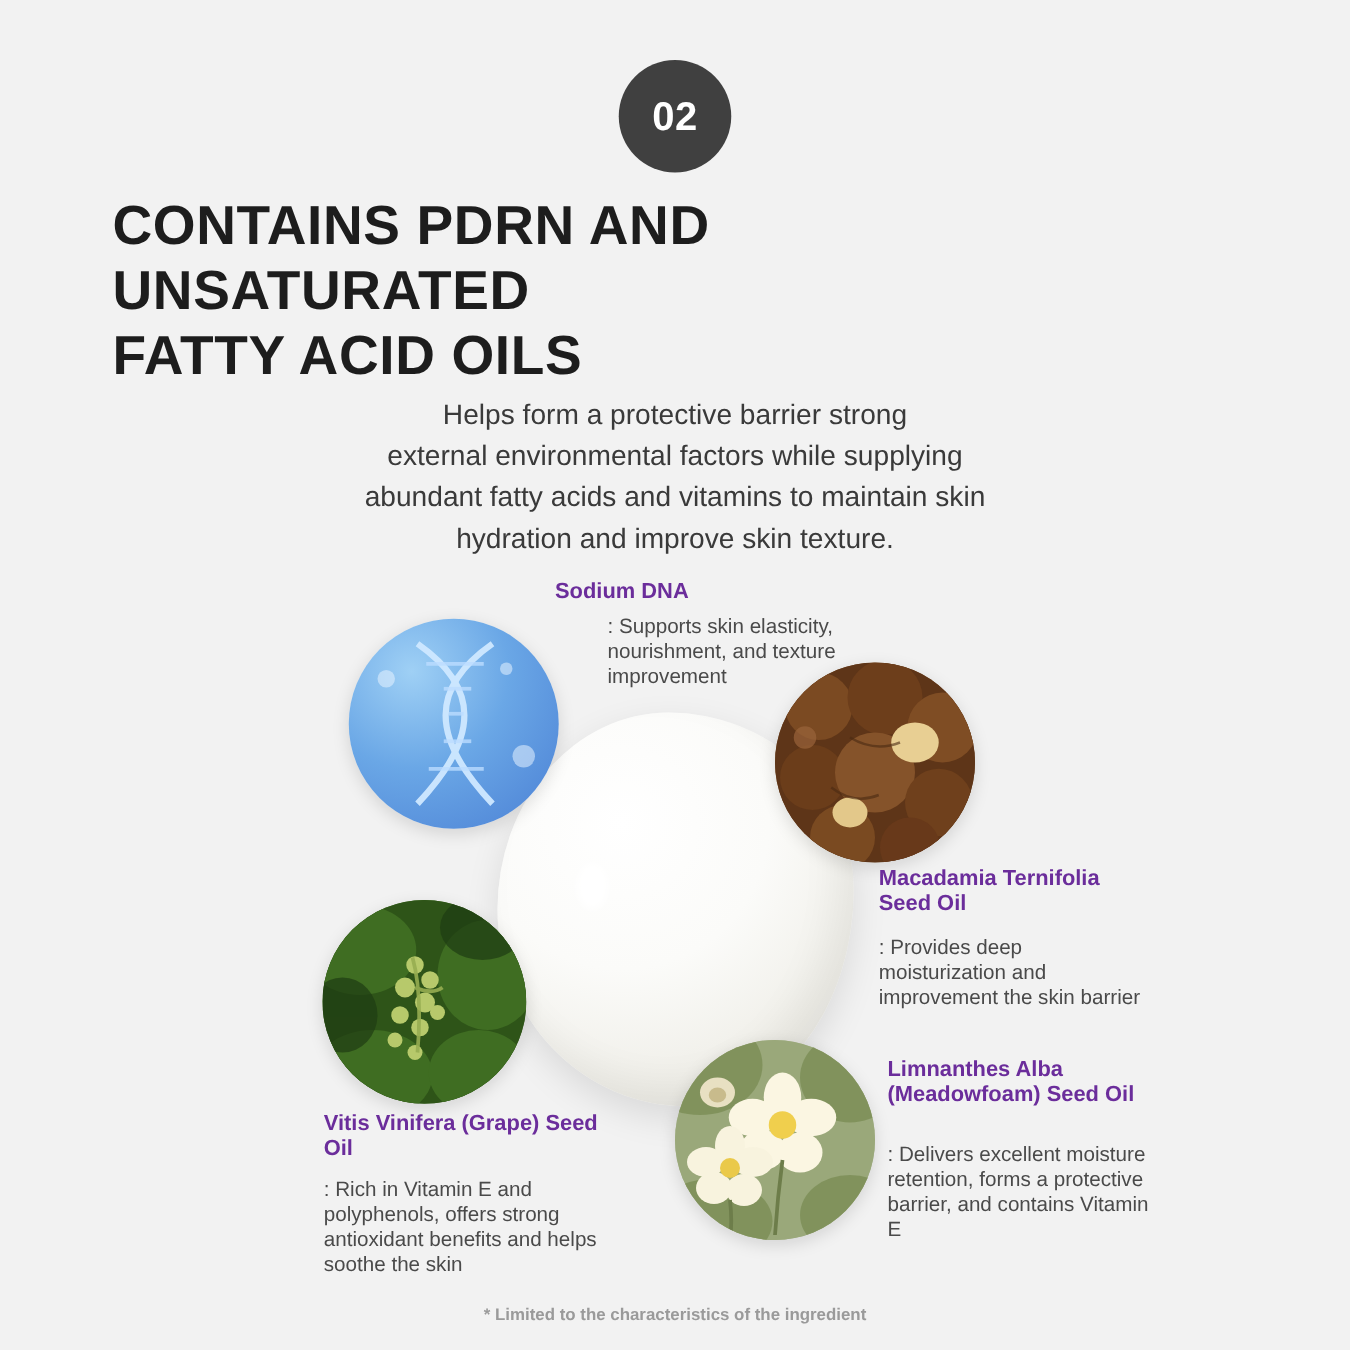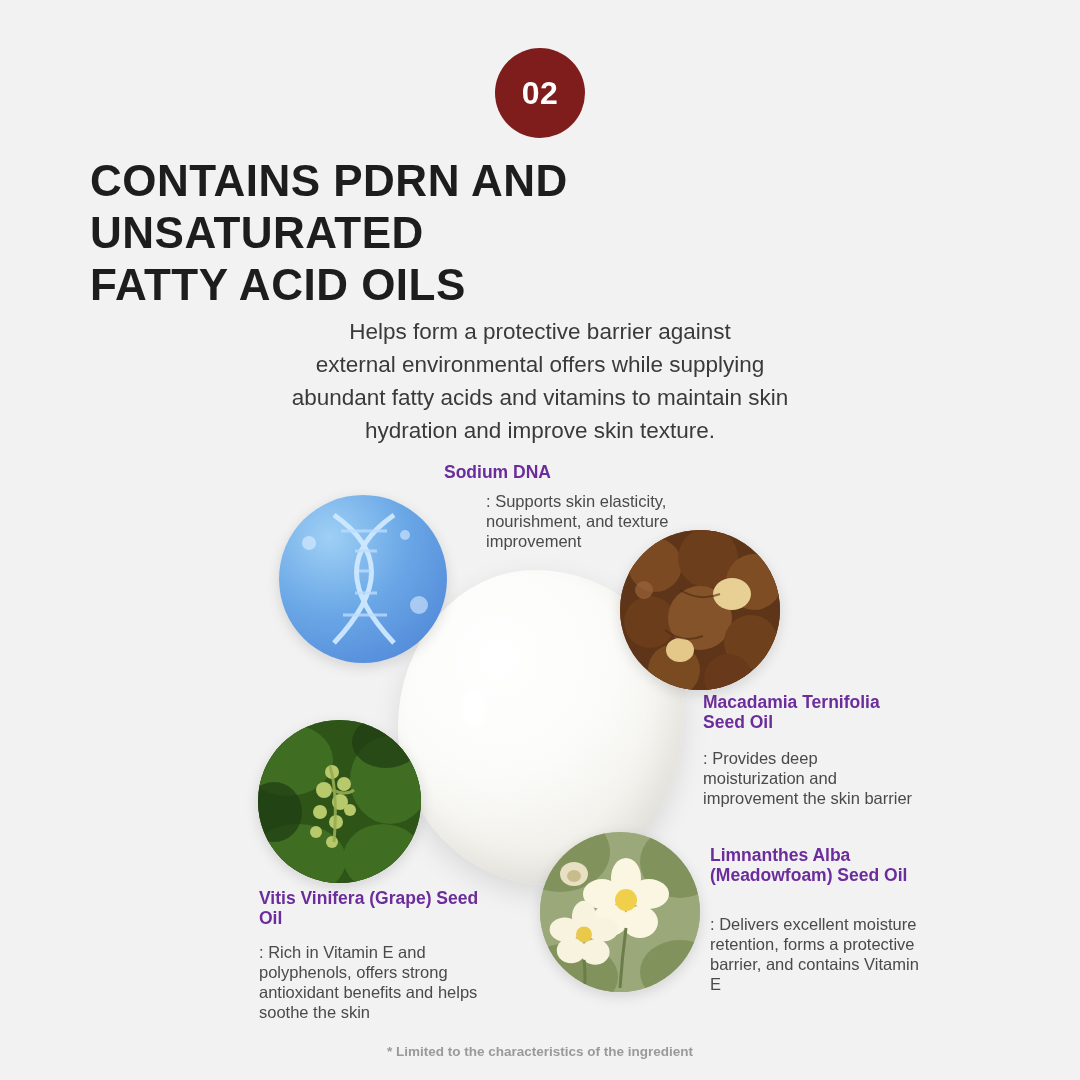--- a/index.html
+++ b/index.html
@@ -23,21 +23,21 @@
   }
 
   
   .step-badge {
     position: absolute;
     left: 495px;
     top: 48px;
     width: 90px;
     height: 90px;
     border-radius: 50%;
-    background: #7f1d1d;
+    background: #404040;
     color: #ffffff;
     display: flex;
     align-items: center;
     justify-content: center;
     font-size: 32px;
     font-weight: bold;
     letter-spacing: 0.5px;
   }
 
   .headline {
@@ -186,22 +186,22 @@
     <span>02</span>
   </div>
 
   <div class="headline">
     <span class="nowrap-line">CONTAINS PDRN AND</span>
     <span class="nowrap-line">UNSATURATED</span>
     <span class="nowrap-line">FATTY ACID OILS</span>
   </div>
 
   <div class="subtext">
-    <span class="nowrap-line">Helps form a protective barrier against</span>
-    <span class="nowrap-line">external environmental offers while supplying</span>
+    <span class="nowrap-line">Helps form a protective barrier strong</span>
+    <span class="nowrap-line">external environmental factors while supplying</span>
     <span class="nowrap-line">abundant fatty acids and vitamins to maintain skin</span>
     <span class="nowrap-line">hydration and improve skin texture.</span>
   </div>
 
   <div class="product-blob"></div>
 
   <div class="circle circle-dna">
     <svg class="dna-helix" viewBox="0 0 168 168">
       <g stroke="#cfe8ff" stroke-width="5" fill="none" opacity="0.95">
         <path d="M55 20 C105 55, 105 95, 55 148"></path>

